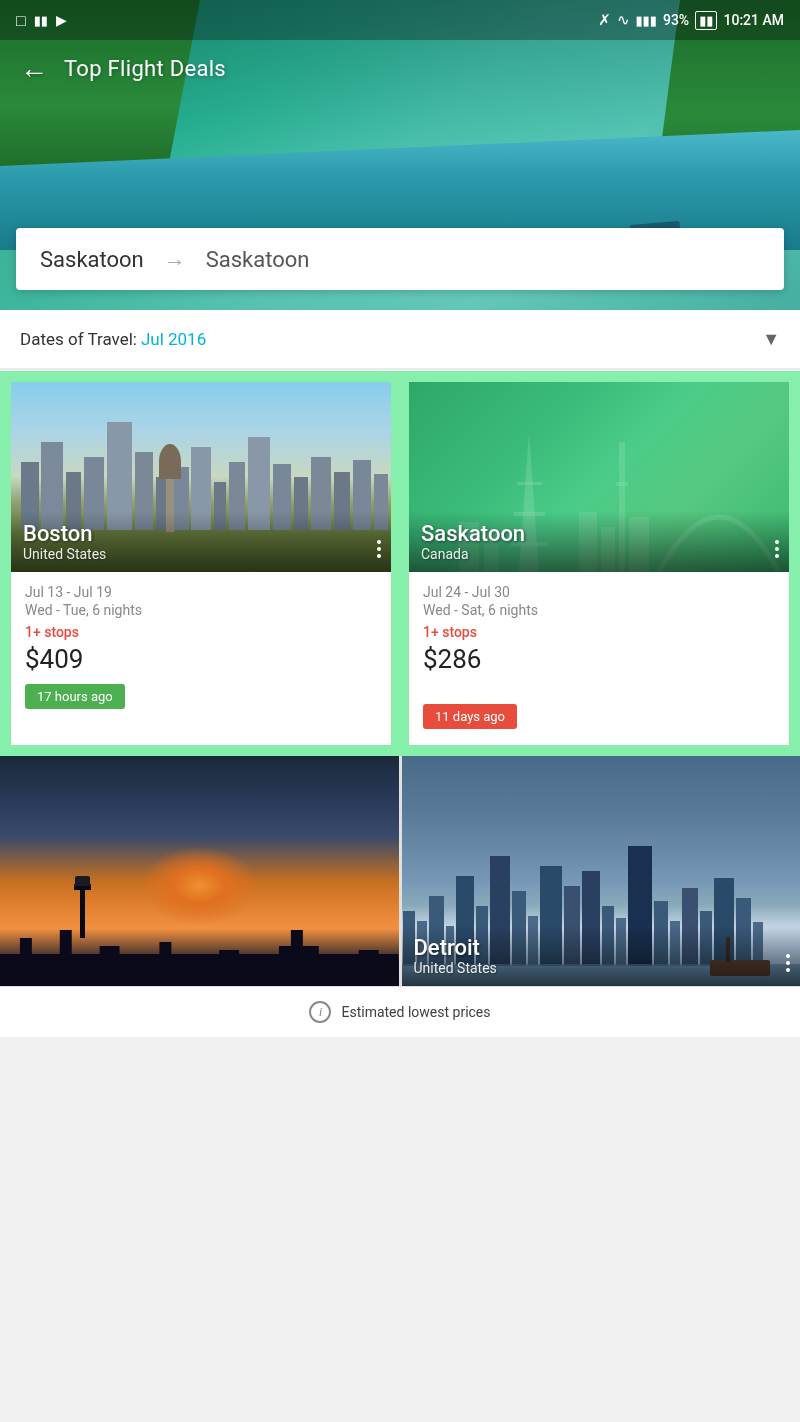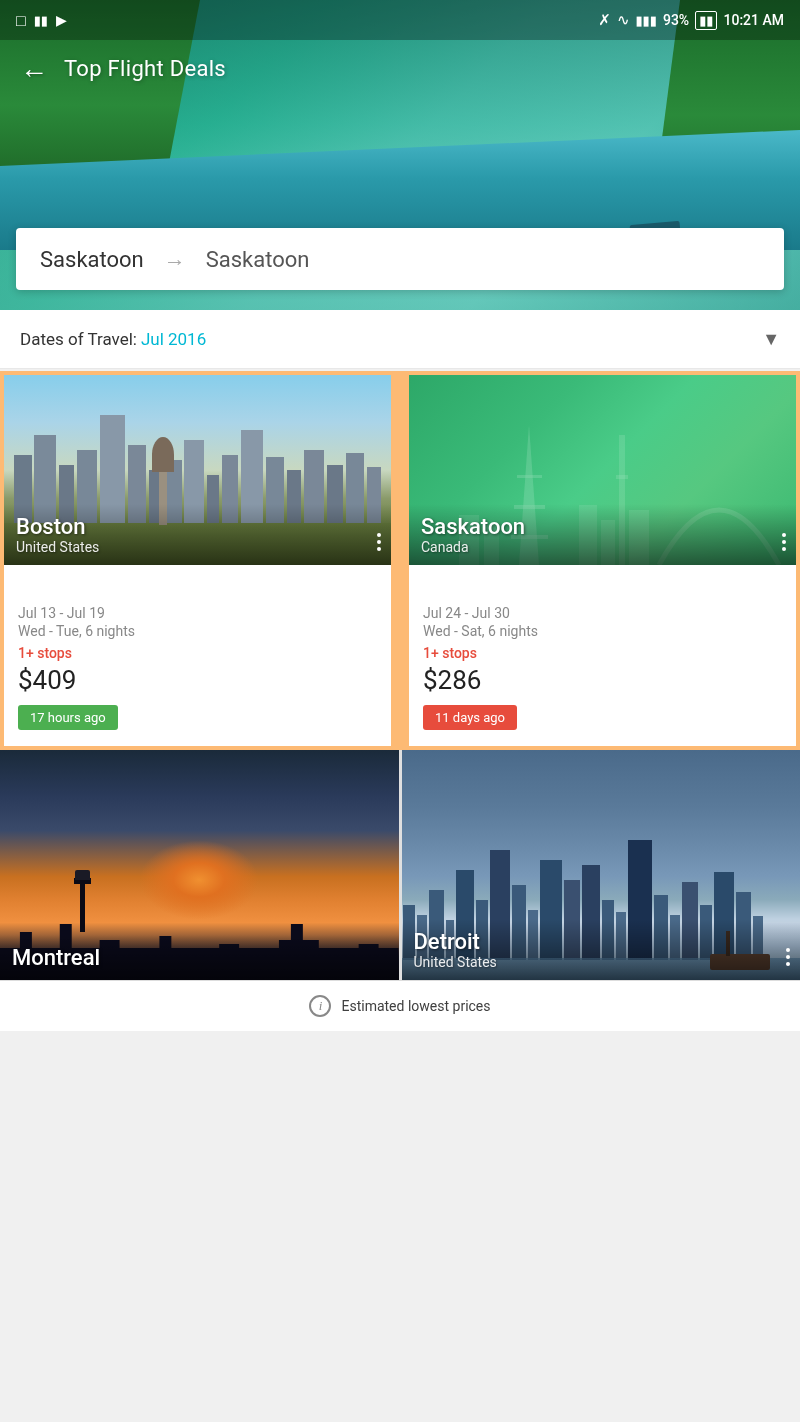--- a/index.html
+++ b/index.html
@@ -134,22 +134,22 @@
     .dropdown-arrow {
       color: #666;
       font-size: 18px;
     }
 
     
     .cards-grid {
       display: grid;
       grid-template-columns: 1fr 1fr;
       gap: 18px;
-      background: #fdba74;
-      padding: 4px;
+      background: #86efac;
+      padding: 11px;
     }
 
     .flight-card {
       background: white;
       overflow: hidden;
       cursor: pointer;
     }
 
     .card-image {
       position: relative;
@@ -223,21 +223,20 @@
     }
     .dot { width: 4px; height: 4px; background: white; border-radius: 50%; }
 
     .card-info {
       padding: 12px 14px 16px;
     }
     .card-dates {
       font-size: 14px;
       color: #888;
       margin-bottom: 2px;
-      margin-top: 28px;
     }
     .card-nights {
       font-size: 14px;
       color: #888;
       margin-bottom: 6px;
     }
     .card-stops {
       font-size: 14px;
       color: #e74c3c;
       margin-bottom: 4px;
@@ -251,21 +250,21 @@
     }
     .card-badge {
       display: inline-block;
       padding: 5px 12px;
       border-radius: 3px;
       font-size: 13px;
       color: white;
       font-weight: 400;
     }
     .badge-green { background: #4caf50; }
-    .badge-red { background: #e74c3c; }
+    .badge-red { background: #e74c3c; margin-top: 20px; }
 
     
     .footer {
       background: white;
       border-top: 1px solid #ddd;
       padding: 14px 20px;
       display: flex;
       align-items: center;
       justify-content: center;
       gap: 10px;
@@ -454,23 +453,20 @@
     <div class="card-image" style="height:100%;">
       <div class="img-montreal" style="width:100%;height:100%;position:relative;">
 
         <div style="position:absolute;bottom:60px;left:50%;transform:translateX(-50%);width:120px;height:80px;background:radial-gradient(ellipse,#f09030 0%,#e07020 30%,transparent 70%);border-radius:50%;"></div>
 
         <div class="montreal-silhouette"></div>
 
         <div style="position:absolute;bottom:48px;left:80px;width:5px;height:50px;background:#0a0a15;"></div>
         <div style="position:absolute;bottom:96px;left:74px;width:17px;height:6px;background:#0a0a15;"></div>
         <div style="position:absolute;bottom:100px;left:75px;width:15px;height:10px;background:#1a1a25;border-radius:2px 2px 0 0;"></div>
-      </div>
-      <div class="card-overlay">
-        <div class="card-city">Montreal</div>
       </div>
     </div>
   </div>
 
   <div class="card-partial">
     <div class="card-image" style="height:100%;">
       <div class="img-detroit" style="width:100%;height:100%;position:relative;">
 
         <div style="position:absolute;bottom:20px;left:0;right:0;height:130px;display:flex;align-items:flex-end;">
           <div style="width:12px;height:55px;background:#3a5a7a;margin:0 1px;"></div>

